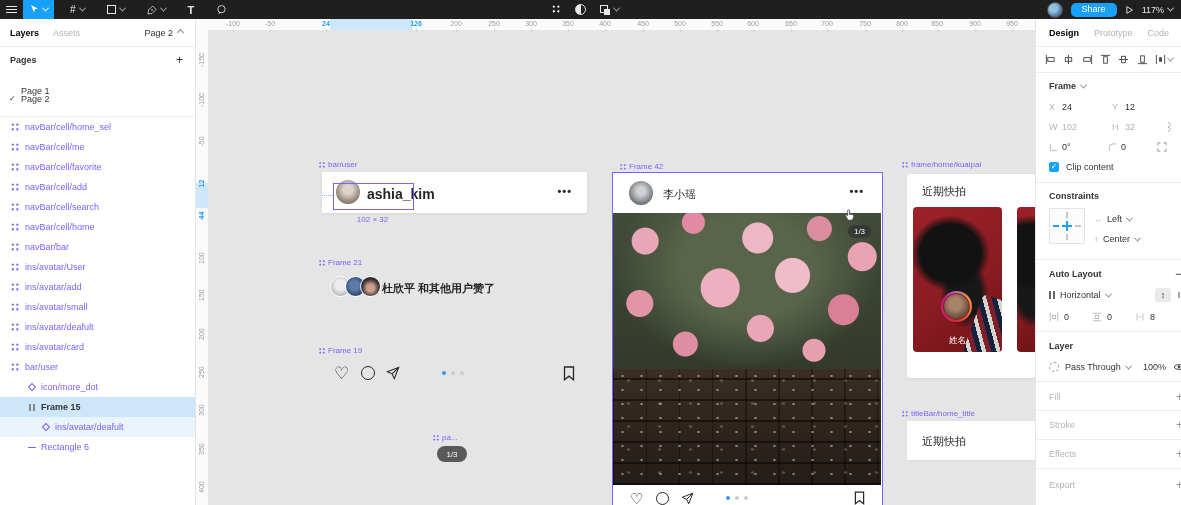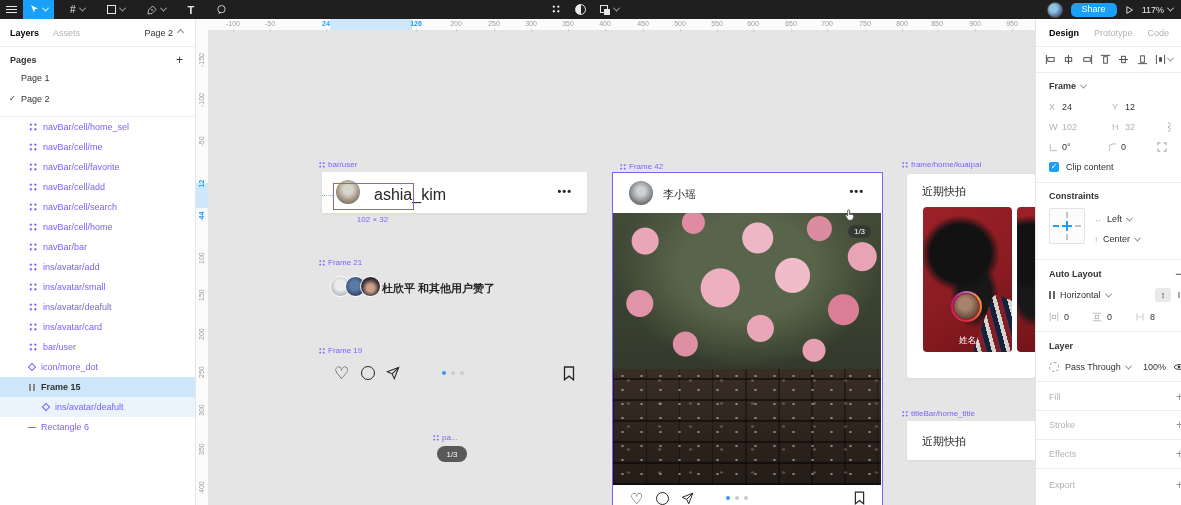--- a/index.html
+++ b/index.html
@@ -44,25 +44,25 @@
   .leftpanel{position:absolute;left:0;top:19px;width:195px;height:486px;background:#fff;border-right:1px solid #e5e5e5;z-index:40;font-size:9px;}
   .lp-tabs{position:relative;height:27px;display:flex;align-items:center;border-bottom:1px solid #ececec;}
   .lp-tab{padding:0 0 0 10px;color:#b3b3b3;}
   .lp-tab.on{color:#000;font-weight:700;}
   .lp-tab+.lp-tab{padding-left:14px;}
   .lp-pagesel{margin-left:auto;display:flex;align-items:center;gap:5px;color:#333;padding-right:12px;}
   .lp-pages{position:relative;height:69px;border-bottom:1px solid #ececec;}
   .lp-pages-hdr{position:absolute;left:10px;top:8px;font-weight:700;color:#333;}
   .lp-plus{position:absolute;right:12px;top:6px;color:#333;font-size:12px;}
   .lp-page{position:absolute;left:21px;color:#333;}
-  .lp-page.p1{top:26px;}
+  .lp-page.p1{top:39px;}
   .lp-page.p2{top:47px;}
   .lp-check{position:absolute;left:9px;top:47px;font-size:8px;color:#333;}
   .lrow{height:20px;display:flex;align-items:center;font-size:9px;color:#7b61ff;}
-  .lrow[data-depth="0"]{padding-left:27px;}
+  .lrow[data-depth="0"]{padding-left:9px;}
   .lrow[data-depth="1"]{padding-left:25px;}
   .lrow[data-depth="2"]{padding-left:39px;}
   .lrow[data-kind="dark"]{color:#333;font-weight:600;}
   .lrow[data-state="selected"]{background:#cde6f9;}
   .lrow[data-state="tint"]{background:#eaf4fd;}
   .licon{width:13px;display:inline-flex;justify-content:center;align-items:center;margin-right:3px;flex:none;color:#7b61ff;}
   .lrow[data-kind="dark"] .licon{color:#888;font-weight:400;}
   .licon[data-icon="component"]::before{content:"";width:2.2px;height:2.2px;transform:rotate(45deg);
      box-shadow:0 -3.2px 0 currentColor,0 3.2px 0 currentColor,-3.2px 0 0 currentColor,3.2px 0 0 currentColor;}
   .licon[data-icon="instance"]::before{content:"";width:4px;height:4px;border:1px solid currentColor;transform:rotate(45deg);}
@@ -73,21 +73,21 @@
   
   .flabel{position:absolute;font-size:8px;color:#7b61ff;display:flex;align-items:center;gap:3px;white-space:nowrap;z-index:3;}
   .flabel .cmp-ic{width:7px;height:7px;transform:scale(.8);}
   .whitecard{background:#fff;box-shadow:0 1px 3px rgba(0,0,0,.06);position:absolute;}
   .baruser{left:322px;top:172px;width:265px;height:41px;}
   .selbox{position:absolute;left:11px;top:11px;width:79px;height:25px;border:1px solid #7b61ff;z-index:4;}
   .dimlabel{position:absolute;left:11px;top:43px;width:79px;text-align:center;font-size:8px;color:#7b61ff;}
   .dotline{position:absolute;left:0;top:23px;width:11px;border-top:1px dotted #8ab4f8;}
   .avatar{border-radius:50%;}
   .av-ashia{position:absolute;left:14px;top:8px;width:24px;height:24px;background:radial-gradient(circle at 50% 40%,#d9d4cc 0 25%,#a89a8a 55%,#6f6355 85%);}
-  .uname{position:absolute;left:52px;top:14px;font-size:16px;font-weight:400;color:#262626;}
+  .uname{position:absolute;left:45px;top:14px;font-size:14px;font-weight:700;color:#262626;}
   .moredots{position:absolute;font-size:11px;letter-spacing:1px;color:#262626;font-weight:700;}
   .f21-avs{position:absolute;left:330px;top:276px;display:flex;}
   .f21-avs i{width:19px;height:19px;border-radius:50%;border:1.5px solid #fff;}
   .f21-avs i+i{margin-left:-6px;}
   .f21a1{background:radial-gradient(circle at 50% 42%,#ececee 0 35%,#b9bec4 70%,#9aa1a8);}
   .f21a2{background:radial-gradient(circle at 45% 45%,#5a7aa8 0 30%,#273b5e 78%);}
   .f21a3{background:radial-gradient(circle at 50% 58%,#caa08a 0 25%,#3a2f33 60%,#241d22);}
   .f21-text{position:absolute;left:382px;top:281px;font-size:11px;font-weight:700;color:#262626;}
   .ig-heart{font-size:17px;color:#262626;line-height:1;}
   .ig-circle{width:12px;height:12px;border:1.5px solid #262626;border-radius:50%;}
@@ -127,21 +127,21 @@
     background-size:19px 14px,31px 23px,auto,auto,auto;}
   .f42-actions{position:absolute;left:0;top:312px;width:268px;height:26px;background:#fff;display:flex;align-items:center;}
   .hand-cursor{position:absolute;left:229px;top:34px;z-index:6;}
   .kuaipai{left:907px;top:174px;width:128px;height:204px;overflow:hidden;border-radius:3px;}
   .kp-title{position:absolute;left:15px;top:10px;font-size:11px;font-weight:500;color:#262626;}
   .kcard{position:absolute;top:33px;height:145px;border-radius:4px;overflow:hidden;
     background:
       radial-gradient(ellipse 52px 50px at 42% 32%,#121212 0 58%,transparent 76%),
       radial-gradient(ellipse 30px 42px at 58% 60%,#181818 0 55%,transparent 80%),
       linear-gradient(145deg,#9c2128 0%,#8a1c22 55%,#6e1317 100%);}
-  .kcard.c1{left:16px;width:89px;}
+  .kcard.c1{left:6px;width:89px;}
   .kcard.c2{left:110px;width:30px;}
   .sash{position:absolute;right:-6px;bottom:-8px;width:36px;height:62px;transform:rotate(20deg);border-radius:5px;
     background:repeating-linear-gradient(55deg,#13233f 0 5px,#d8d4cc 5px 9px,#7e1f2a 9px 14px);}
   .ring{position:absolute;left:28px;top:84px;width:31px;height:31px;border-radius:50%;padding:2px;box-sizing:border-box;
     background:conic-gradient(#b06ab3,#fd9533,#e6683c,#dc2743,#cc2366,#bc1888,#b06ab3);}
   .ring i{display:block;width:100%;height:100%;border-radius:50%;background:radial-gradient(circle at 45% 40%,#a8826a 0 30%,#6e5142 65%,#402e26);border:1.5px solid #8a1c22;box-sizing:border-box;}
   .kname{position:absolute;left:0;bottom:5px;width:100%;text-align:center;color:#fff;font-size:8.5px;}
   .titlebar{left:907px;top:421px;width:128px;height:39px;}
   .tb-title{position:absolute;left:15px;top:13px;font-size:11px;font-weight:500;color:#262626;}
   
@@ -438,20 +438,24 @@
         <span class="licon" data-icon="component"></span>
         <span class="llabel">navBar/cell/home</span>
       </div>
 
       <div class="lrow" data-depth="0" data-kind="purple" data-state="normal">
         <span class="licon" data-icon="component"></span>
         <span class="llabel">navBar/bar</span>
       </div>
 
 
+      <div class="lrow" data-depth="0" data-kind="purple" data-state="normal">
+        <span class="licon" data-icon="component"></span>
+        <span class="llabel">ins/avatar/User</span>
+      </div>
 
       <div class="lrow" data-depth="0" data-kind="purple" data-state="normal">
         <span class="licon" data-icon="component"></span>
         <span class="llabel">ins/avatar/add</span>
       </div>
 
       <div class="lrow" data-depth="0" data-kind="purple" data-state="normal">
         <span class="licon" data-icon="component"></span>
         <span class="llabel">ins/avatar/small</span>
       </div>

